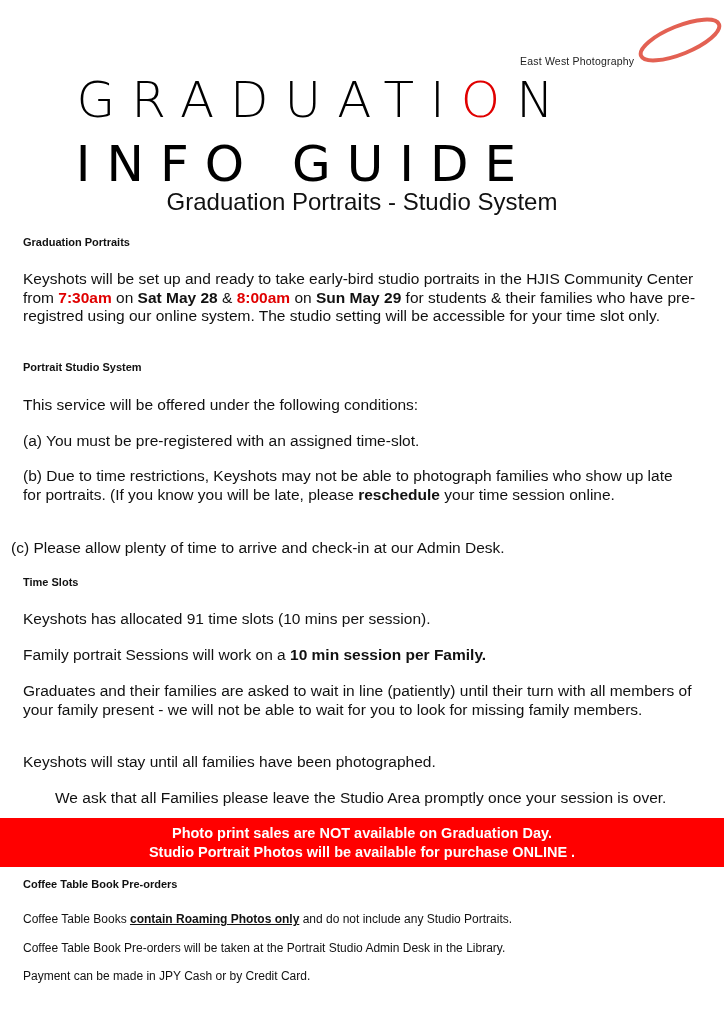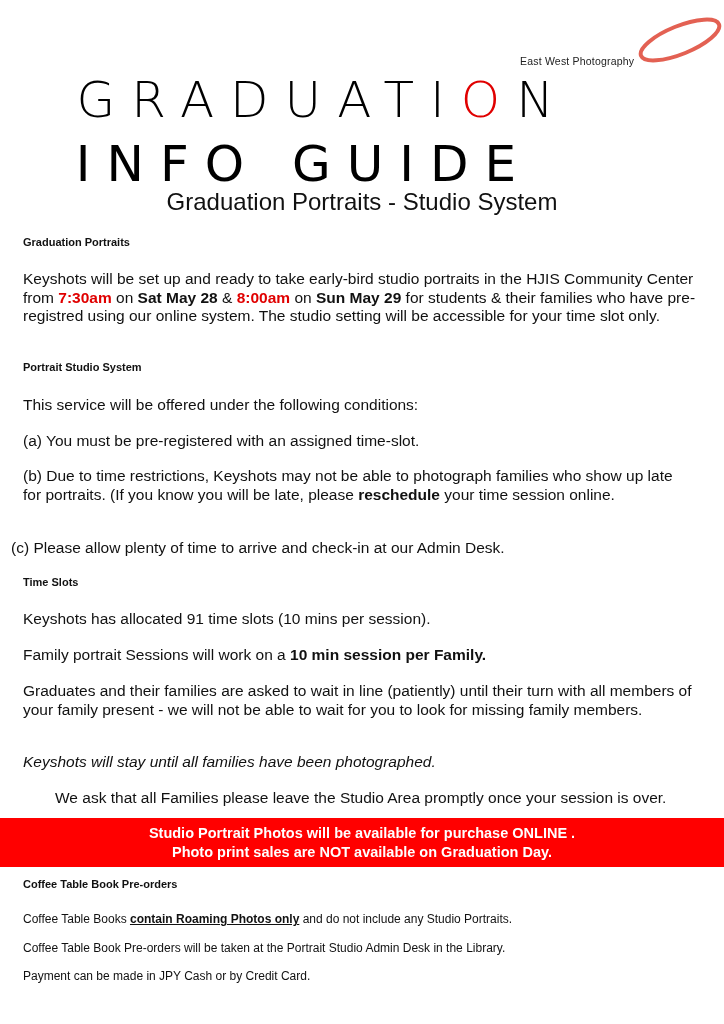--- a/index.html
+++ b/index.html
@@ -58,24 +58,24 @@
 <div class="abs heading" style="left:23px; top:361px;">Portrait Studio System</div>
 <div class="abs body-text" style="left:23px; top:396px; width:680px;">This service will be offered under the following conditions:</div>
 <div class="abs body-text" style="left:23px; top:432px; width:680px;">(a) You must be pre-registered with an assigned time-slot.</div>
 <div class="abs body-text" style="left:23px; top:467px; width:670px;"><span>(b) Due to time restrictions, Keyshots may not be able to photograph families who show up late for portraits. (If you know you will be late, please </span><b>reschedule</b><span> your time session online.</span></div>
 <div class="abs body-text" style="left:11px; top:539px; width:680px;">(c) Please allow plenty of time to arrive and check-in at our Admin Desk.</div>
 
 <div class="abs heading" style="left:23px; top:576px;">Time Slots</div>
 <div class="abs body-text" style="left:23px; top:610px; width:680px;">Keyshots has allocated 91 time slots (10 mins per session).</div>
 <div class="abs body-text" style="left:23px; top:646px; width:680px;"><span>Family portrait Sessions will work on a </span><b>10 min session per Family.</b></div>
 <div class="abs body-text" style="left:23px; top:682px; width:680px;">Graduates and their families are asked to wait in line (patiently) until their turn with all members of your family present - we will not be able to wait for you to look for missing family members.</div>
-<div class="abs body-text" style="left:23px; top:753px; width:680px;font-style:italic;">Keyshots will stay until all families have been photographed.</div>
+<div class="abs body-text" style="left:23px; top:753px; width:680px;">Keyshots will stay until all families have been photographed.</div>
 <div class="abs body-text" style="left:23px; top:789px; width:690px;margin-left:32px;">We ask that all Families please leave the Studio Area promptly once your session is over.</div>
 
 <div class="abs banner">
+  <div>Photo print sales are NOT available on Graduation Day.</div>
   <div>Studio Portrait Photos will be available for purchase ONLINE .</div>
-  <div>Photo print sales are NOT available on Graduation Day.</div>
 </div>
 
 <div class="abs heading" style="left:23px; top:878px;">Coffee Table Book Pre-orders</div>
 <div class="abs small" style="left:23px; top:912px; width:680px;"><span>Coffee Table Books </span><u>contain Roaming Photos only</u><span> and do not include any Studio Portraits.</span></div>
 <div class="abs small" style="left:23px; top:941px; width:680px;">Coffee Table Book Pre-orders will be taken at the Portrait Studio Admin Desk in the Library.</div>
 <div class="abs small" style="left:23px; top:969px; width:680px;">Payment can be made in JPY Cash or by Credit Card.</div>
 
 </body></html>

